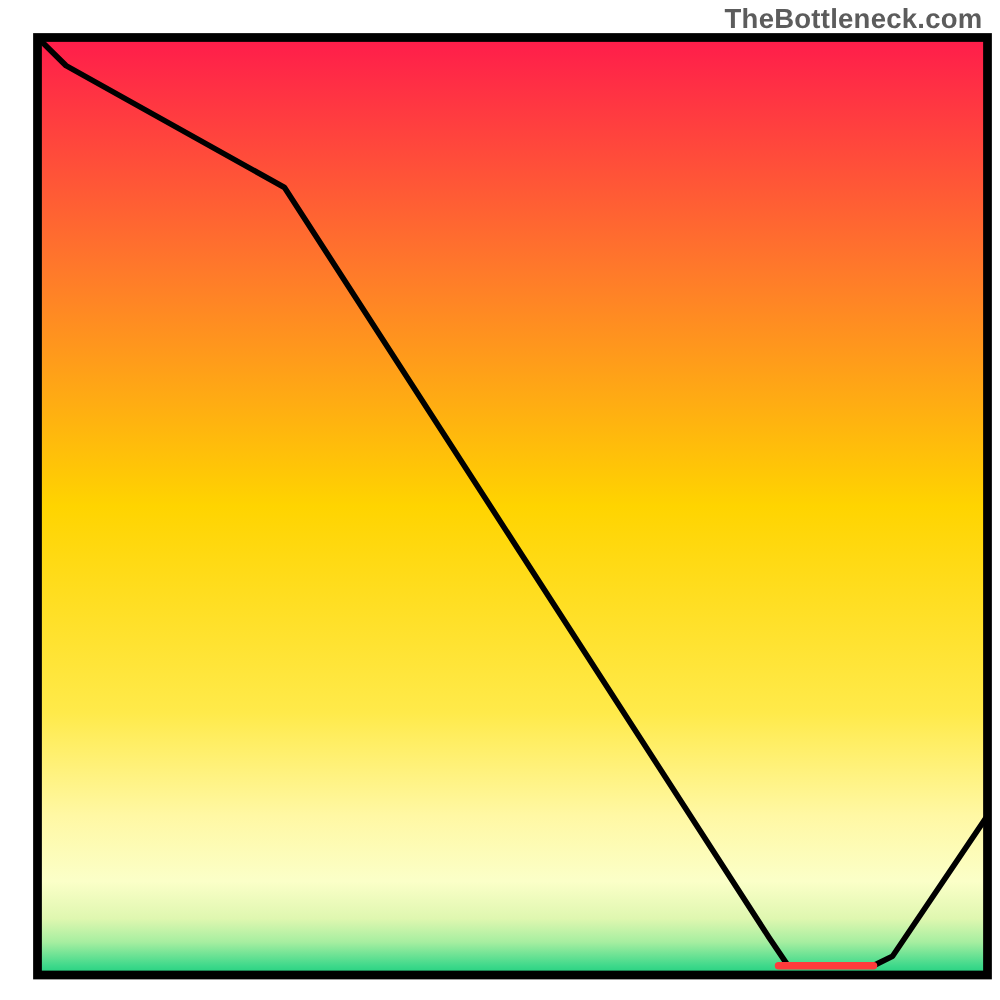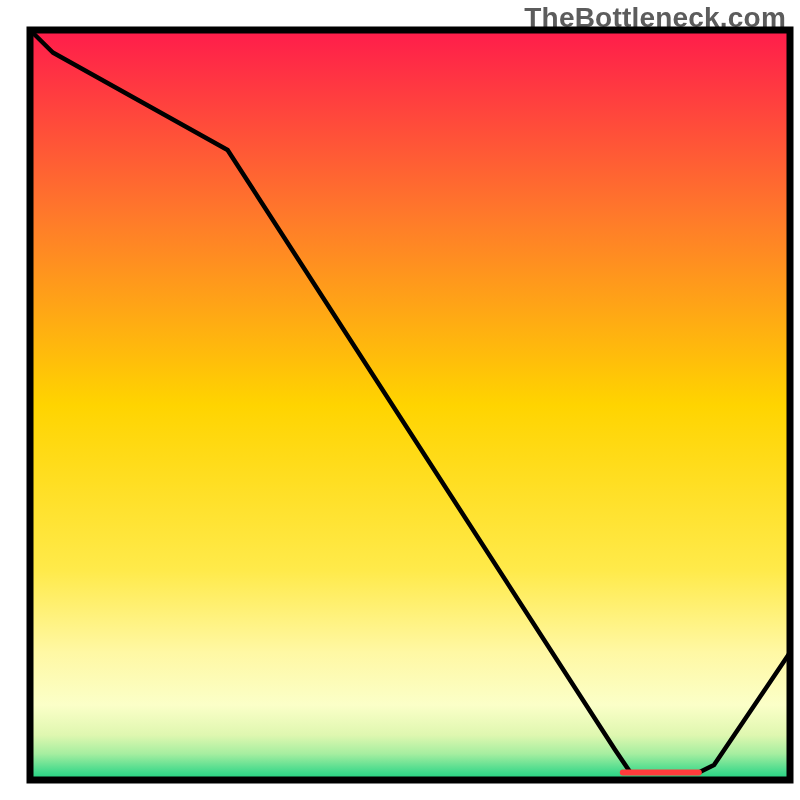--- a/index.html
+++ b/index.html
@@ -13,21 +13,21 @@
   }
   .stage {
     position: relative;
     width: 800px;
     height: 800px;
   }
   .attribution {
     position: absolute;
     top: 2px;
     right: 14px;
-    font-size: 28px;
+    font-size: 22px;
     font-weight: 600;
     color: #5c5c5c;
     letter-spacing: 0.2px;
   }
   svg.plot {
     position: absolute;
     left: 0;
     top: 0;
   }
 </style>

